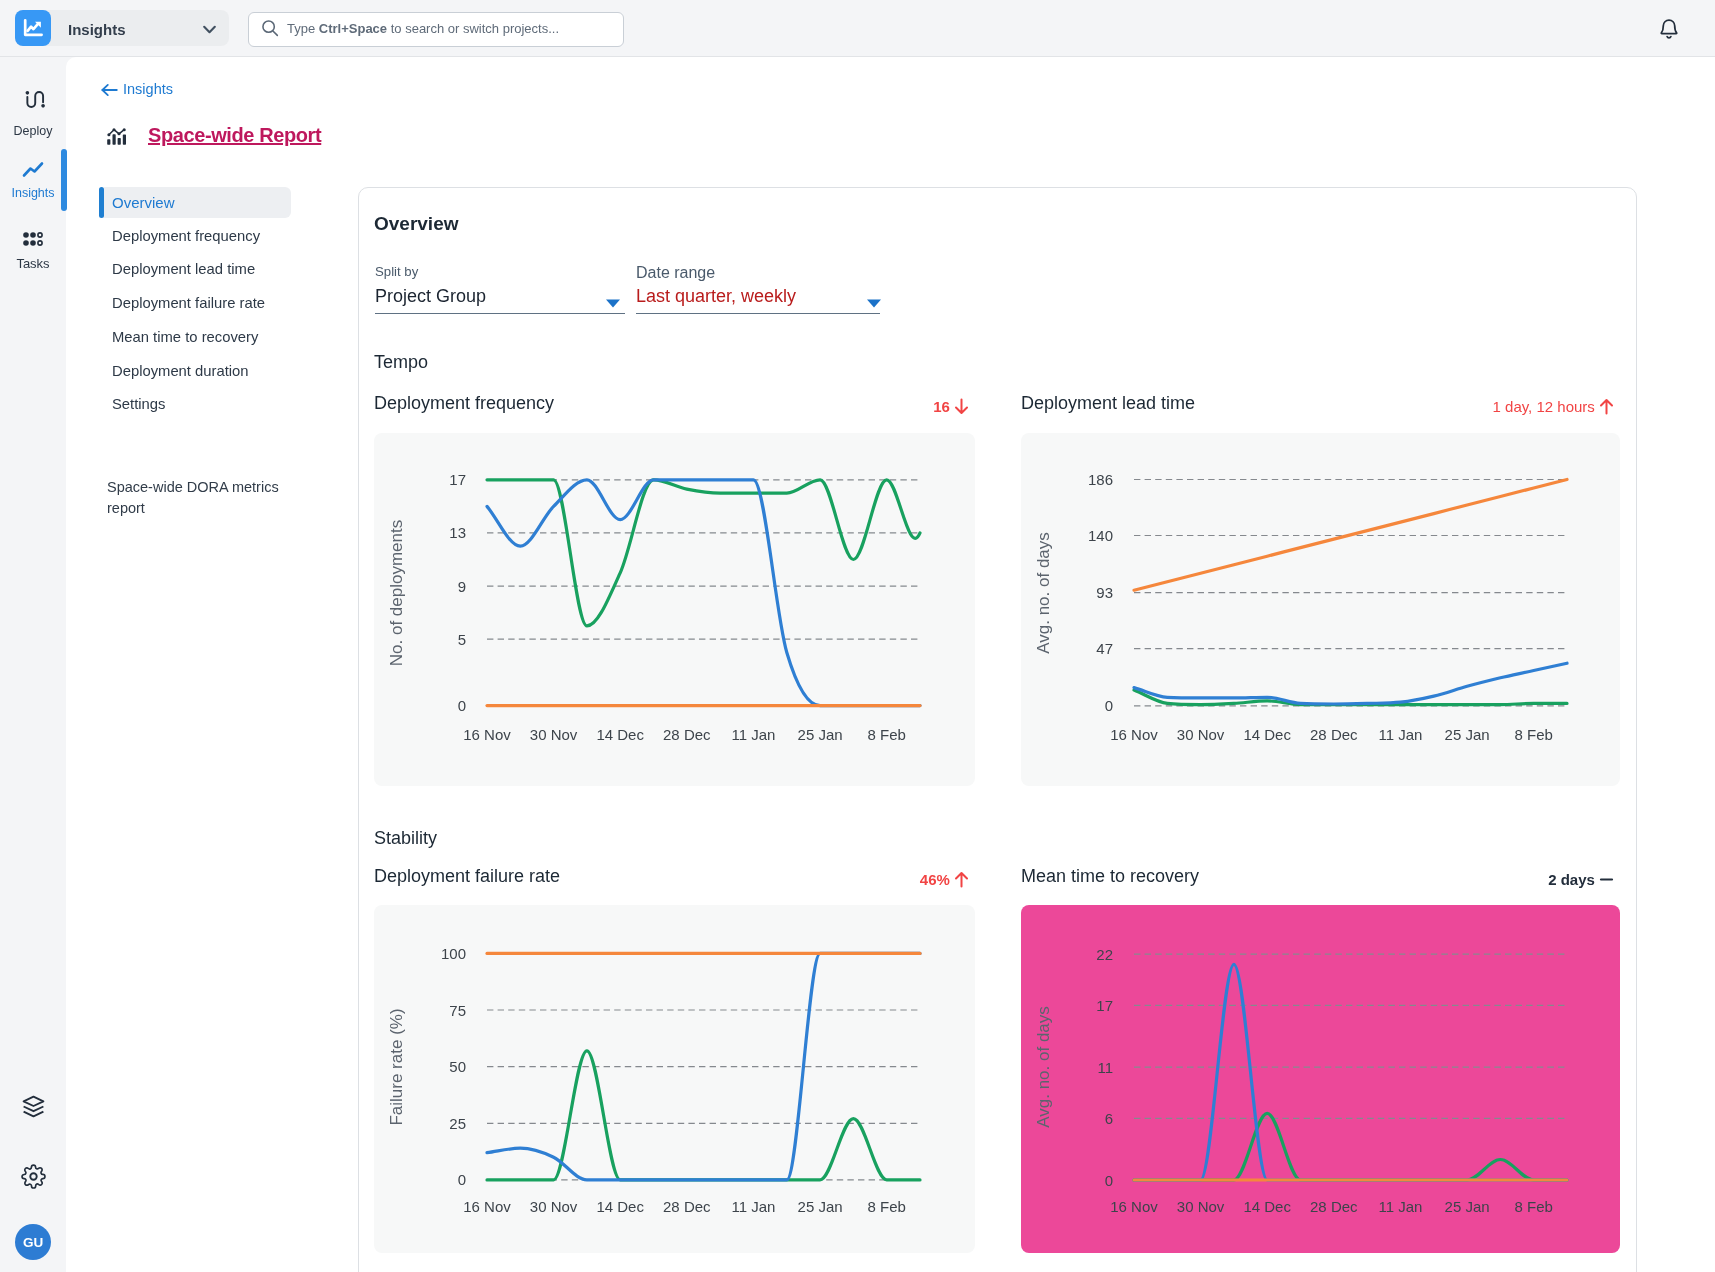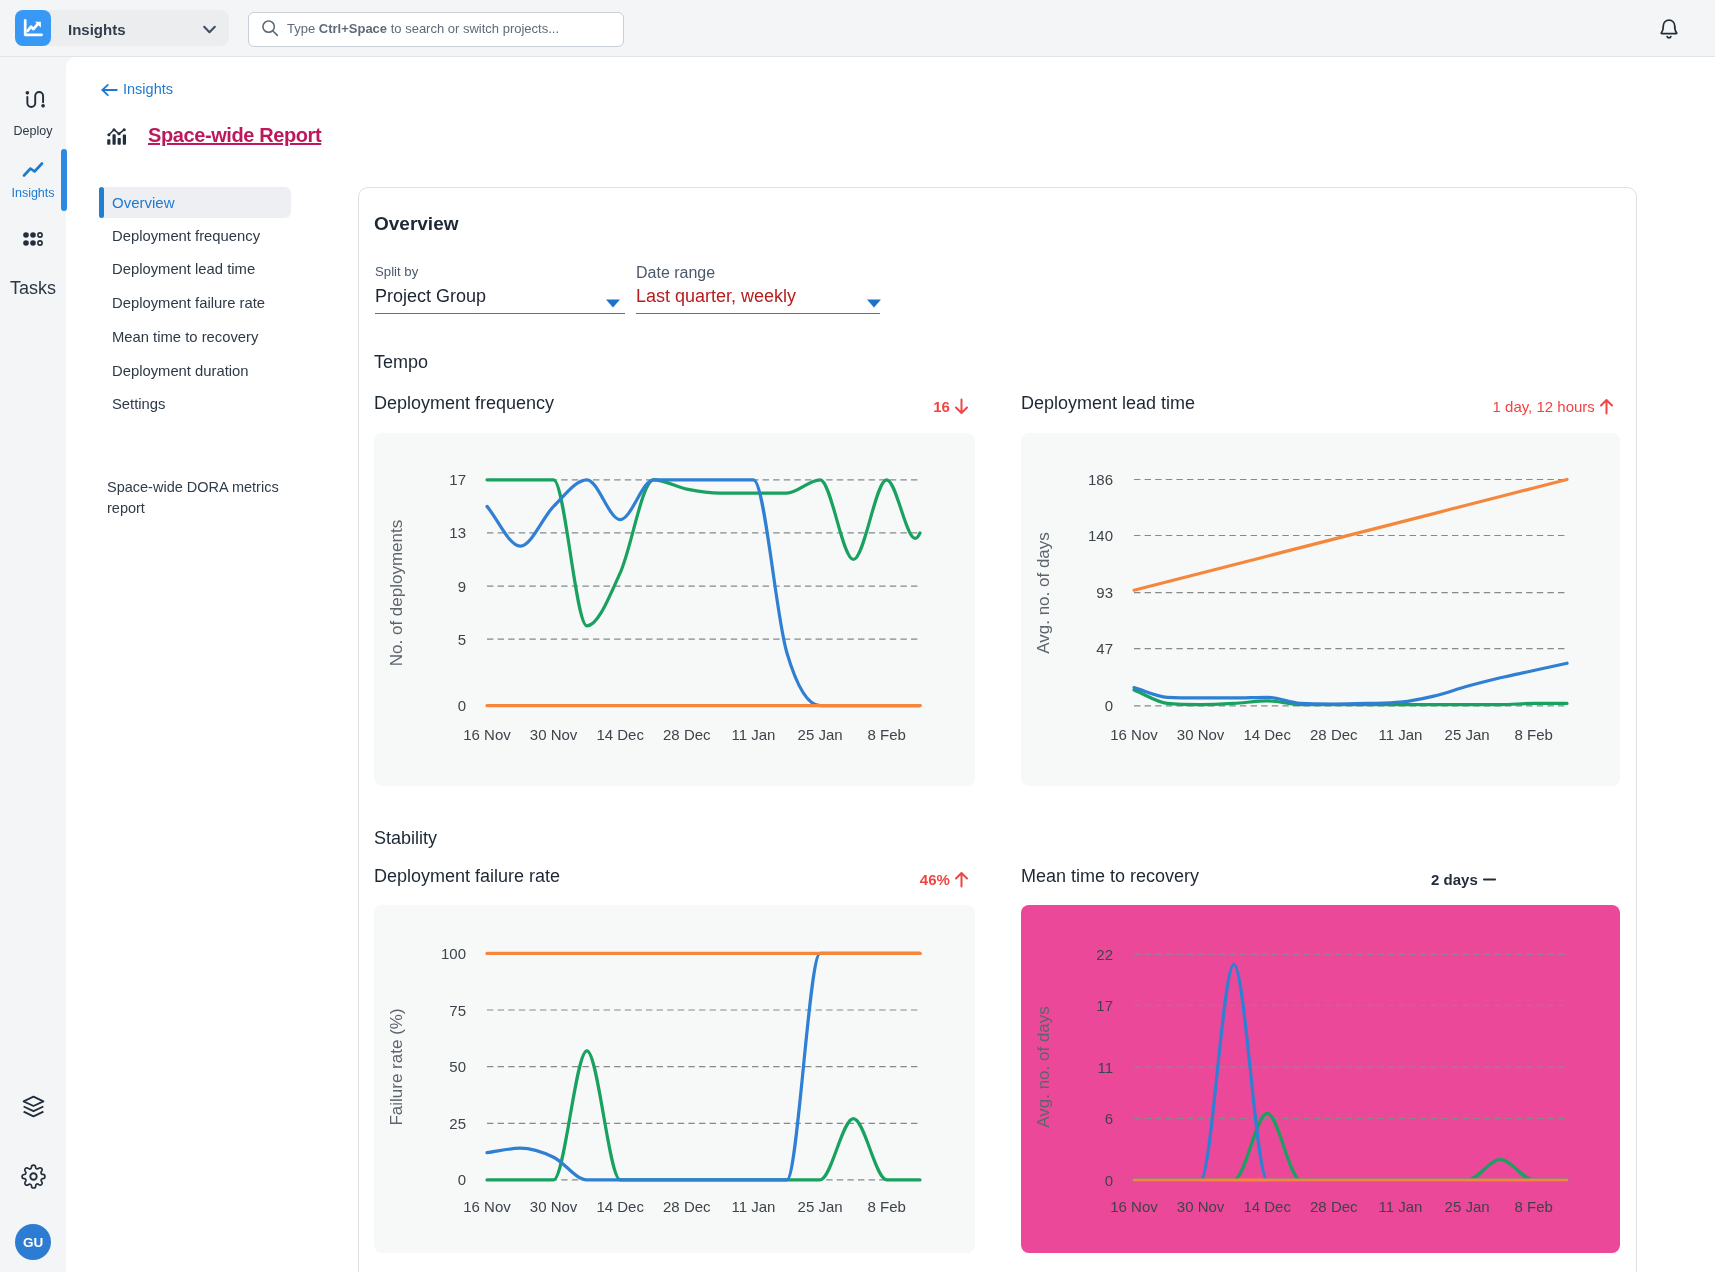--- a/index.html
+++ b/index.html
@@ -45,21 +45,21 @@
 <div class="abs" style="left:0;top:186px;width:66px;text-align:center;font-size:12.5px;color:#1e7ad1;">Insights</div>
 <div class="abs" style="left:61px;top:149px;width:6px;height:62px;background:#2e8ae0;border-radius:4px;z-index:5;"></div>
 <div class="abs" style="left:23px;top:231px;"><svg width="20" height="16" viewBox="0 0 20 16">
       <circle cx="3" cy="4" r="2.8" fill="#232e3c"></circle>
       <circle cx="10" cy="4" r="2.8" fill="#232e3c"></circle>
       <circle cx="17" cy="4" r="2.1" fill="none" stroke="#232e3c" stroke-width="1.6"></circle>
       <circle cx="3" cy="12" r="2.8" fill="#232e3c"></circle>
       <circle cx="10" cy="12" r="2.8" fill="#232e3c"></circle>
       <circle cx="17" cy="12" r="2.1" fill="none" stroke="#232e3c" stroke-width="1.6"></circle>
     </svg></div>
-<div class="abs" style="left:0;top:256px;width:66px;text-align:center;font-size:18px;color:#2c3745;margin-top:22px;">Tasks</div>
+<div class="abs" style="left:0;top:256px;width:66px;text-align:center;font-size:13px;color:#2c3745;">Tasks</div>
 <div class="abs" style="left:21px;top:1094px;"><svg width="25" height="25" viewBox="0 0 24 24">
       <path d="M12 2.5 L21.5 7 12 11.5 2.5 7 Z" fill="none" stroke="#232e3c" stroke-width="1.8" stroke-linejoin="round"></path>
       <path d="M2.5 12 L12 16.5 L21.5 12" fill="none" stroke="#232e3c" stroke-width="1.8" stroke-linejoin="round"></path>
       <path d="M2.5 17 L12 21.5 L21.5 17" fill="none" stroke="#232e3c" stroke-width="1.8" stroke-linejoin="round"></path>
     </svg></div>
 <div class="abs" style="left:21px;top:1164px;"><svg width="25" height="25" viewBox="0 0 24 24">
       <circle cx="12" cy="12" r="3.1" fill="none" stroke="#232e3c" stroke-width="1.8"></circle>
       <path d="M19.4 15a1.65 1.65 0 0 0 .33 1.82l.06.06a2 2 0 0 1 0 2.83 2 2 0 0 1-2.83 0l-.06-.06a1.65 1.65 0 0 0-1.82-.33 1.65 1.65 0 0 0-1 1.51V21a2 2 0 0 1-2 2 2 2 0 0 1-2-2v-.09A1.65 1.65 0 0 0 9 19.4a1.65 1.65 0 0 0-1.82.33l-.06.06a2 2 0 0 1-2.83 0 2 2 0 0 1 0-2.83l.06-.06a1.65 1.65 0 0 0 .33-1.82 1.65 1.65 0 0 0-1.51-1H3a2 2 0 0 1-2-2 2 2 0 0 1 2-2h.09A1.65 1.65 0 0 0 4.6 9a1.65 1.65 0 0 0-.33-1.82l-.06-.06a2 2 0 0 1 0-2.83 2 2 0 0 1 2.83 0l.06.06a1.65 1.65 0 0 0 1.82.33H9a1.65 1.65 0 0 0 1-1.51V3a2 2 0 0 1 2-2 2 2 0 0 1 2 2v.09a1.65 1.65 0 0 0 1 1.51 1.65 1.65 0 0 0 1.82-.33l.06-.06a2 2 0 0 1 2.83 0 2 2 0 0 1 0 2.83l-.06.06a1.65 1.65 0 0 0-.33 1.82V9a1.65 1.65 0 0 0 1.51 1H21a2 2 0 0 1 2 2 2 2 0 0 1-2 2h-.09a1.65 1.65 0 0 0-1.51 1z" fill="none" stroke="#232e3c" stroke-width="1.6" stroke-linejoin="round"></path>
     </svg></div>
 <div class="abs" style="left:15px;top:1224px;width:36px;height:36px;border-radius:50%;background:#2d7cd3;color:#fff;font-size:13.5px;font-weight:700;display:flex;align-items:center;justify-content:center;">GU</div>
@@ -198,21 +198,21 @@
       <text x="446.1" y="301" font-family="Liberation Sans, sans-serif" font-size="15" fill="#3d444b" text-anchor="middle" dominant-baseline="central">25 Jan</text>
       <text x="512.7" y="301" font-family="Liberation Sans, sans-serif" font-size="15" fill="#3d444b" text-anchor="middle" dominant-baseline="central">8 Feb</text>
       <text x="28" y="162" font-family="Liberation Sans, sans-serif" font-size="17" fill="#5c646e" text-anchor="middle" transform="rotate(-90 28 162)">Failure rate (%)</text>
       <path d="M113.0,274.9 C124.1,274.9 135.2,274.9 146.3,274.9 C157.4,274.9 168.5,274.9 179.6,274.9 C190.7,274.9 201.8,145.8 212.9,145.8 C224.0,145.8 235.1,274.9 246.2,274.9 C257.3,274.9 268.4,274.9 279.5,274.9 C290.6,274.9 301.7,274.9 312.8,274.9 C323.9,274.9 335.1,274.9 346.2,274.9 C357.3,274.9 368.4,274.9 379.5,274.9 C390.6,274.9 401.7,274.9 412.8,274.9 C423.9,274.9 435.0,274.9 446.1,274.9 C457.2,274.9 468.3,213.7 479.4,213.7 C490.5,213.7 501.6,274.9 512.7,274.9 C523.8,274.9 534.9,274.9 546.0,274.9" fill="none" stroke="#18a15f" stroke-width="3.2" stroke-linecap="round" stroke-linejoin="round"></path>
       <path d="M113.0,247.7 C124.1,246.2 135.2,243.2 146.3,243.2 C157.4,243.2 168.5,247.0 179.6,252.2 C190.7,257.5 201.8,274.9 212.9,274.9 C224.0,274.9 235.1,274.9 246.2,274.9 C257.3,274.9 268.4,274.9 279.5,274.9 C290.6,274.9 301.7,274.9 312.8,274.9 C323.9,274.9 335.1,274.9 346.2,274.9 C357.3,274.9 368.4,274.9 379.5,274.9 C390.6,274.9 401.7,274.9 412.8,274.9 C423.9,274.9 435.0,48.4 446.1,48.4 C457.2,48.4 468.3,48.4 479.4,48.4 C490.5,48.4 501.6,48.4 512.7,48.4 C523.8,48.4 534.9,48.4 546.0,48.4" fill="none" stroke="#2f7fd3" stroke-width="3.2" stroke-linecap="round" stroke-linejoin="round"></path>
       <path d="M113.0,48.4 C124.1,48.4 135.2,48.4 146.3,48.4 C157.4,48.4 168.5,48.4 179.6,48.4 C190.7,48.4 201.8,48.4 212.9,48.4 C224.0,48.4 235.1,48.4 246.2,48.4 C257.3,48.4 268.4,48.4 279.5,48.4 C290.6,48.4 301.7,48.4 312.8,48.4 C323.9,48.4 335.1,48.4 346.2,48.4 C357.3,48.4 368.4,48.4 379.5,48.4 C390.6,48.4 401.7,48.4 412.8,48.4 C423.9,48.4 435.0,48.4 446.1,48.4 C457.2,48.4 468.3,48.4 479.4,48.4 C490.5,48.4 501.6,48.4 512.7,48.4 C523.8,48.4 534.9,48.4 546.0,48.4" fill="none" stroke="#f5873c" stroke-width="3.2" stroke-linecap="round" stroke-linejoin="round"></path>
     </svg>
   </div>
 
 <div class="abs" style="left:1021px;top:866px;font-size:18px;color:#1c2834;">Mean time to recovery</div>
-<div class="abs" style="left:1314px;top:871px;width:300px;text-align:center;font-size:15px;font-weight:700;color:#232e3c;">2 days <svg width="15" height="17" viewBox="0 0 15 17" style="vertical-align:-3px">
+<div class="abs" style="left:1314px;top:871px;width:300px;text-align:right;font-size:15px;font-weight:700;color:#232e3c;">2 days <svg width="15" height="17" viewBox="0 0 15 17" style="vertical-align:-3px">
       <path d="M2 8.5 H13" stroke="#232e3c" stroke-width="2.2" stroke-linecap="round"></path>
     </svg></div>
 <div class="abs" style="left:1021px;top:905px;width:599px;height:348px;background:#ec4899;border-radius:8px;">
     <svg width="599" height="348" viewBox="0 0 599 348" style="display:block">
       <line x1="113" y1="49.1" x2="546" y2="49.1" stroke="#85898e" stroke-width="1.2" stroke-dasharray="6.4 4.2"></line>
       <line x1="113" y1="100.4" x2="546" y2="100.4" stroke="#85898e" stroke-width="1.2" stroke-dasharray="6.4 4.2"></line>
       <line x1="113" y1="162.1" x2="546" y2="162.1" stroke="#85898e" stroke-width="1.2" stroke-dasharray="6.4 4.2"></line>
       <line x1="113" y1="213.4" x2="546" y2="213.4" stroke="#85898e" stroke-width="1.2" stroke-dasharray="6.4 4.2"></line>
       <line x1="113" y1="275.0" x2="546" y2="275.0" stroke="#85898e" stroke-width="1.2" stroke-dasharray="6.4 4.2"></line>
       <text x="92" y="49.1" font-family="Liberation Sans, sans-serif" font-size="15" fill="#3d444b" text-anchor="end" dominant-baseline="central">22</text>

